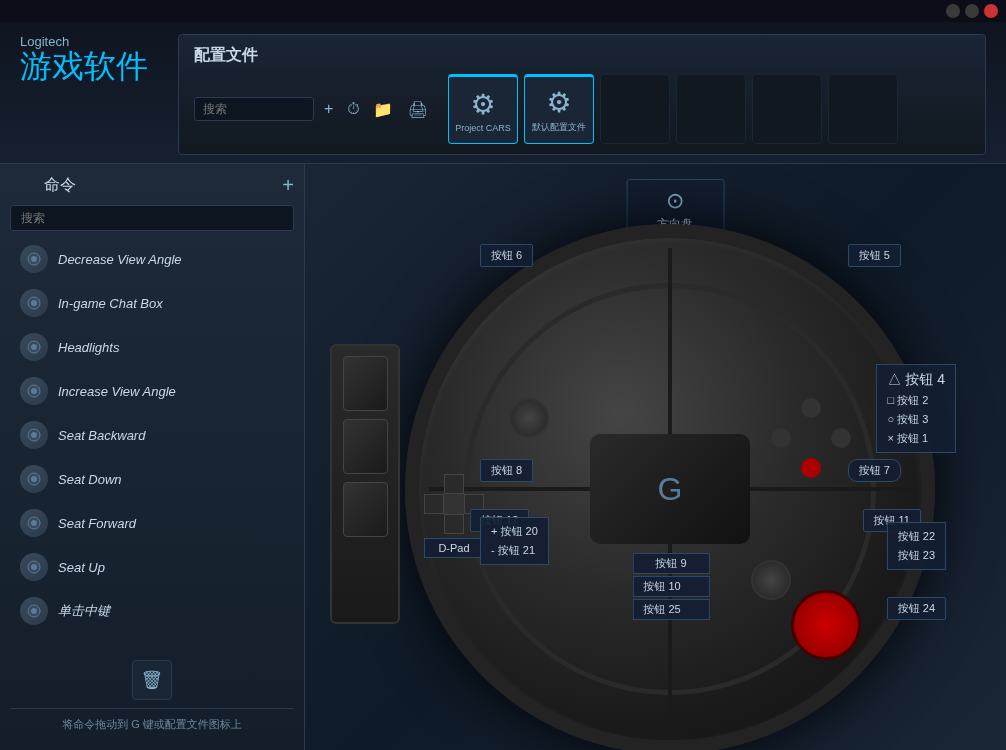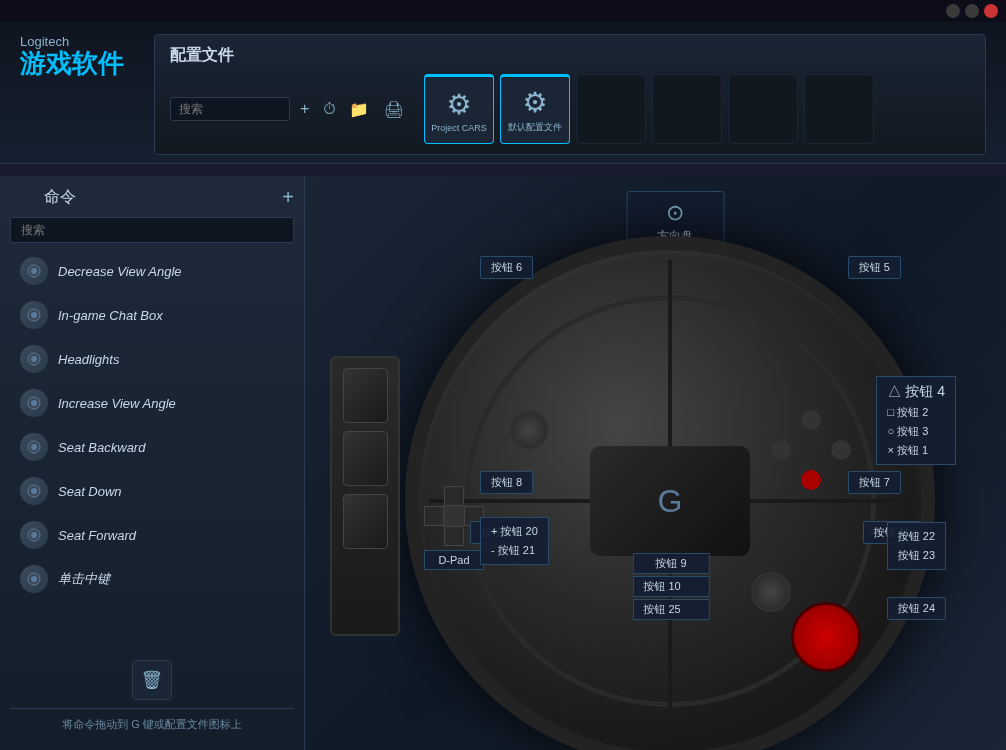--- a/index.html
+++ b/index.html
@@ -27,43 +27,42 @@
       border-radius: 50%;
       margin-left: 5px;
       cursor: pointer;
     }
 
     
     .app-wrapper {
       display: flex;
       flex-direction: column;
       height: 728px;
-      gap: 12px;
     }
 
     
     .header {
       background: linear-gradient(180deg, #0f1520 0%, #162030 100%);
       padding: 12px 20px 8px;
       display: flex;
       align-items: flex-start;
       border-bottom: 1px solid #2a3a4a;
     }
     .logo-section {
       margin-right: 30px;
     }
     .logo-logitech {
       color: #8ab4cc;
       font-size: 13px;
       font-weight: normal;
     }
     .logo-title {
       color: #00bfff;
-      font-size: 26px;
-      font-weight: bold;
+      font-size: 32px;
+      font-weight: normal;
       line-height: 1.1;
     }
 
     
     .profile-section {
       flex: 1;
       background: linear-gradient(180deg, #1a2535 0%, #111820 100%);
       border: 1px solid #2a3a50;
       border-radius: 4px;
       padding: 10px 15px;
@@ -385,20 +384,29 @@
       </div>
       <span class="command-label">Seat Forward</span>
     </div>
           <div class="command-item">
       <div class="command-icon">
         <svg width="14" height="14" viewBox="0 0 14 14" fill="none">
           <circle cx="7" cy="7" r="6" fill="#3a4a5a" stroke="#5a7a9a" stroke-width="1"></circle>
           <circle cx="7" cy="7" r="3" fill="#5a7a9a"></circle>
         </svg>
       </div>
+      <span class="command-label">Seat Up</span>
+    </div>
+          <div class="command-item">
+      <div class="command-icon">
+        <svg width="14" height="14" viewBox="0 0 14 14" fill="none">
+          <circle cx="7" cy="7" r="6" fill="#3a4a5a" stroke="#5a7a9a" stroke-width="1"></circle>
+          <circle cx="7" cy="7" r="3" fill="#5a7a9a"></circle>
+        </svg>
+      </div>
       <span class="command-label">单击中键</span>
     </div>
         </div>
       <div style="display:flex; justify-content:center; margin-top:8px;">
         <div class="delete-btn">🗑</div>
       </div>
       <div class="drag-hint">将命令拖动到 G 键或配置文件图标上</div>
     </div>
 
     <div class="main-content">
@@ -456,21 +464,21 @@
       <div class="wheel-label" style="top:80px; right:105px;">按钮 5</div>
 
       <div style="position:absolute; right:50px; top:200px; background:rgba(20,30,50,0.92); border:1px solid #2a4a6a; padding:4px 10px;">
         <div style="color:#c8d8e8;font-size:14px;padding:2px 0;">△ 按钮 4</div>
         <div style="color:#c8d8e8;font-size:11px;padding:2px 0;">□ 按钮 2</div>
         <div style="color:#c8d8e8;font-size:11px;padding:2px 0;">○ 按钮 3</div>
         <div style="color:#c8d8e8;font-size:11px;padding:2px 0;">× 按钮 1</div>
       </div>
 
       <div class="wheel-label" style="top:295px; left:175px;">按钮 8</div>
-      <div class="wheel-label" style="top:295px; right:105px;">按钮 7</div>
+      <div class="wheel-label" style="top:295px; right:105px;border-radius:9px;">按钮 7</div>
 
       <div class="wheel-label" style="top:345px; left:165px;">按钮 12</div>
       <div class="wheel-label" style="top:345px; right:85px;">按钮 11</div>
 
       <div style="position:absolute; bottom:185px; left:175px; background:rgba(20,30,50,0.92); border:1px solid #2a4a6a; padding:4px 10px;">
         <div style="color:#c8d8e8;font-size:11px;padding:2px 0;">+ 按钮 20</div>
         <div style="color:#c8d8e8;font-size:11px;padding:2px 0;">- 按钮 21</div>
       </div>
 
       <div style="position:absolute; bottom:130px; left:50%; transform:translateX(-30%);">

